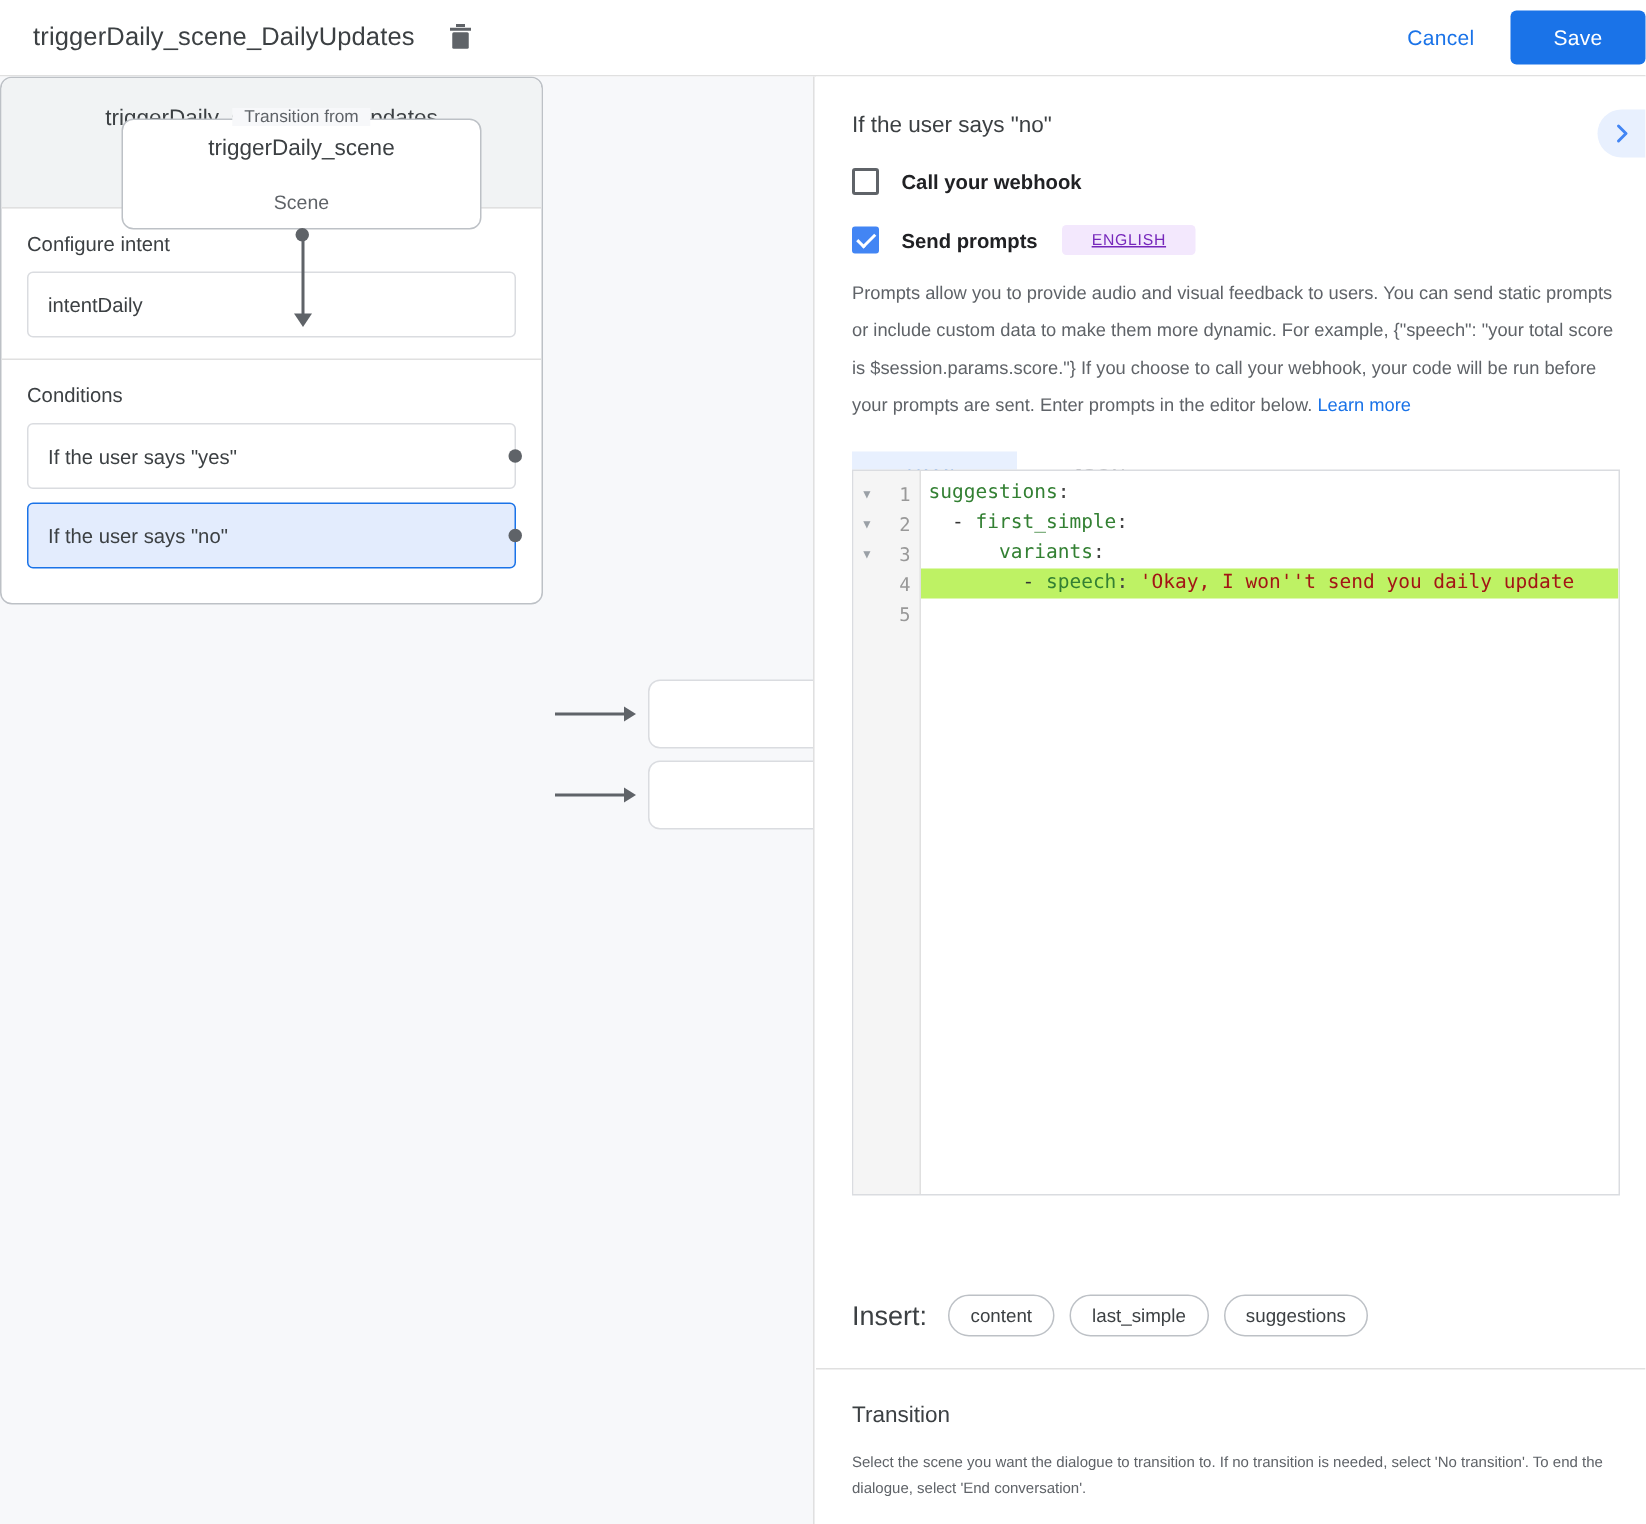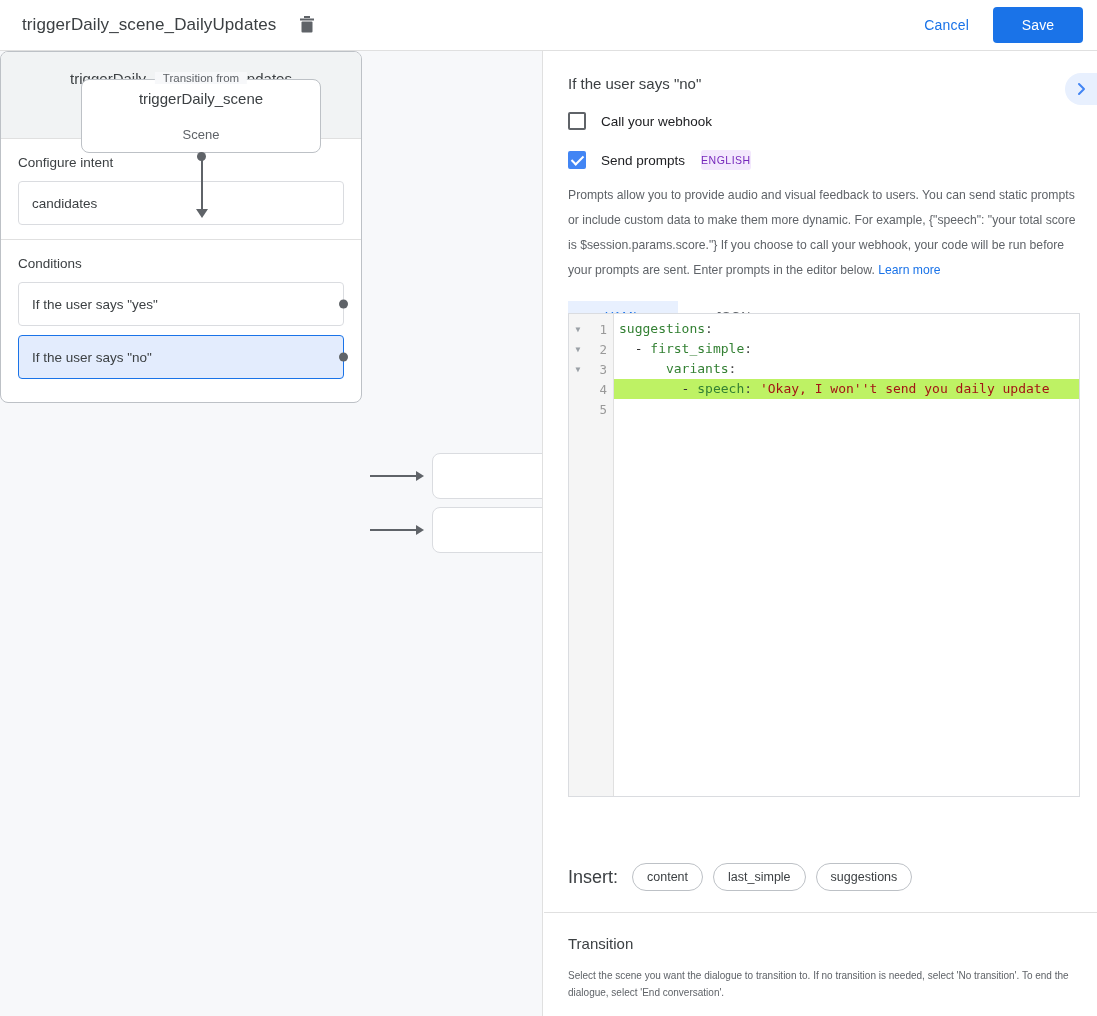--- a/index.html
+++ b/index.html
@@ -40,21 +40,20 @@
     padding: 8px 10px; margin-right: 14px;
     cursor: pointer; background: none; border: none;
     font-family: "Liberation Sans", sans-serif;
     letter-spacing: .2px;
   }
   .save-btn {
     background: #1a73e8; color: #fff;
     font-size: 14px; font-weight: 500;
     border: none; border-radius: 4px;
     height: 36px; width: 90px;
-    margin-right: 14px;
     cursor: pointer;
     font-family: "Liberation Sans", sans-serif;
     letter-spacing: .2px;
   }
 
   
   .canvas {
     position: absolute;
     top: 51px; left: 0;
     width: 543px; height: 965px;
@@ -215,29 +214,30 @@
   .checkbox.checked::after {
     content: "";
     position: absolute;
     left: 4px; top: 0px;
     width: 5px; height: 10px;
     border: solid #fff;
     border-width: 0 2px 2px 0;
     transform: rotate(45deg);
   }
   .check-label { margin-left: 15px; font-size: 13.5px; color: #202124; }
-  .check-label.bold { font-weight: normal; }
+  .check-label.bold { font-weight: bold; }
   .lang-badge {
     margin-left: 16px;
     background: #f3e8fd;
     color: #7627bb;
     font-size: 10.5px;
     letter-spacing: .5px;
-    padding: 4px 0;
+    padding: 4px 20px;
     border-radius: 3px;
+    text-decoration: underline;
   }
 
   .help-text {
     margin: 13px 24px 0 24px;
     font-size: 12.2px;
     line-height: 25px;
     color: #5f6368;
     width: 508px;
   }
   .link { color: #1a73e8; cursor: pointer; text-decoration: none; }
@@ -368,21 +368,21 @@
   <div style="position:absolute;left:196px;top:158px;width:0;height:0;border-left:6px solid transparent;border-right:6px solid transparent;border-top:9px solid #5f6368;"></div>
 
   <div id="node-to">
     <div class="node-to-header">
       <div class="node-title">triggerDaily_scene_DailyUpdates</div>
       <div class="node-subtitle">System scene</div>
     </div>
 
     <div class="section-block">
       <div class="section-label">Configure intent</div>
-      <div class="field-box">candidates</div>
+      <div class="field-box">intentDaily</div>
     </div>
 
     <div class="section-divider"></div>
 
     <div class="section-block">
       <div class="section-label">Conditions</div>
       <div class="cond-box">
         <span>If the user says "yes"</span>
         <span class="cond-anchor"></span>
       </div>

